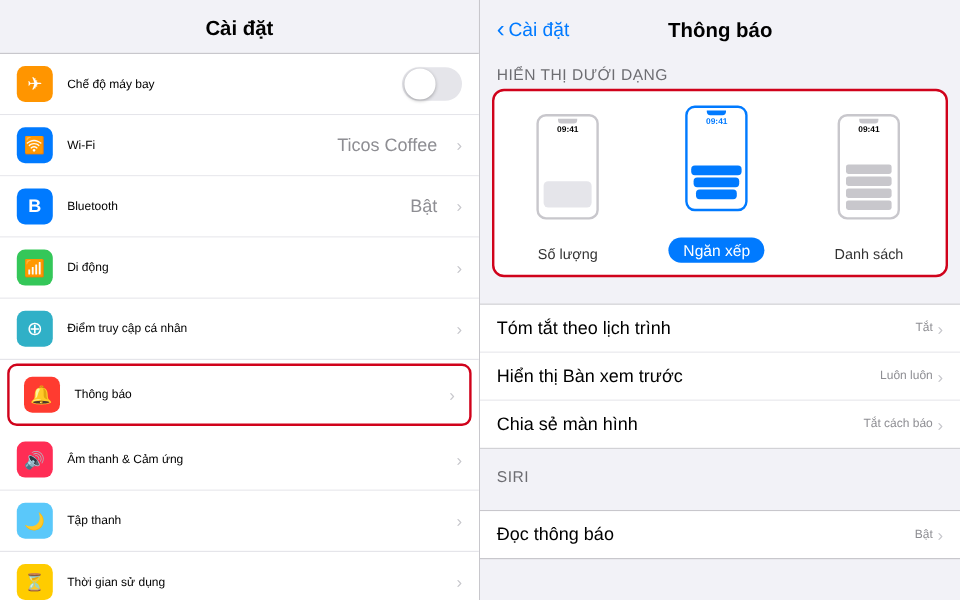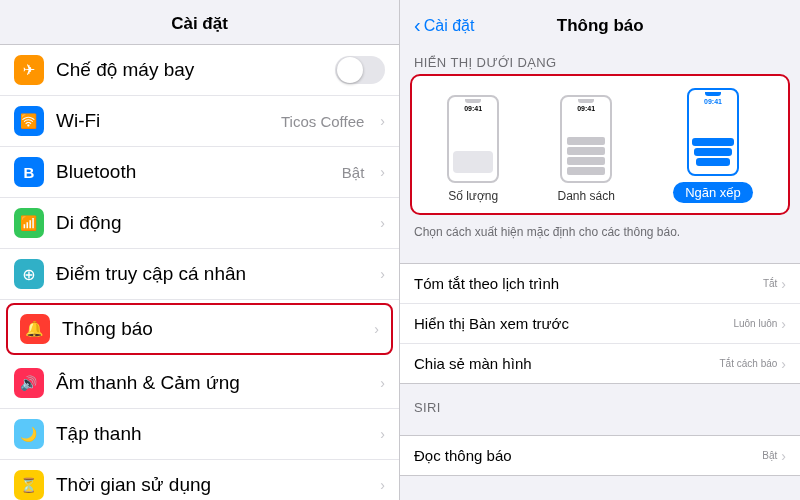--- a/index.html
+++ b/index.html
@@ -57,21 +57,21 @@
     .icon-blue { background: #007aff; }
     .icon-bluetooth { background: #007aff; }
     .icon-green { background: #34c759; }
     .icon-teal { background: #30b0c7; }
     .icon-red { background: #ff3b30; }
     .icon-red2 { background: #ff2d55; }
     .icon-indigo { background: #5ac8fa; }
     .icon-yellow { background: #ffcc00; }
     .item-label {
       flex: 1;
-      font-size: 19px;
+      font-size: 10px;
       color: #000;
     }
     .item-value {
       font-size: 15px;
       color: #8e8e93;
       margin-right: 16px;
     }
     .chevron {
       color: #c7c7cc;
       font-size: 14px;
@@ -145,21 +145,21 @@
       background: #fff;
       padding: 12px 6px 10px;
       display: flex;
       justify-content: space-around;
       align-items: flex-end;
     }
     .display-option {
       display: flex;
       flex-direction: column;
       align-items: center;
-      gap: 6px;
+      gap: 22px;
       cursor: pointer;
     }
     .phone-mockup {
       width: 52px;
       height: 88px;
       border: 2px solid #c8c7cc;
       border-radius: 8px;
       background: #fff;
       display: flex;
       flex-direction: column;
@@ -351,49 +351,48 @@
     <div class="display-option">
       <div class="phone-mockup">
         <div class="phone-notch"></div>
         <div class="phone-time" style="font-size:7px;margin-top:2px;">09:41</div>
         <div class="notif-single"></div>
       </div>
       <span class="option-label">Số lượng</span>
     </div>
 
     <div class="display-option">
+      <div class="phone-mockup selected" style="border-color:#007aff;">
+        <div class="phone-notch selected"></div>
+        <div class="phone-time selected" style="font-size:7px;margin-top:2px;color:#007aff;font-weight:700;">09:41</div>
+        <div style="position:absolute;bottom:8px;left:3px;right:3px;">
+          <div style="height:8px;background:#007aff;border-radius:3px;margin-bottom:2px;"></div>
+          <div style="height:8px;background:#007aff;border-radius:3px;margin-bottom:2px;margin-left:2px;margin-right:2px;"></div>
+          <div style="height:8px;background:#007aff;border-radius:3px;margin-left:4px;margin-right:4px;"></div>
+        </div>
+      </div>
+      <div class="option-btn">Ngăn xếp</div>
+    </div>
+
+    <div class="display-option">
       <div class="phone-mockup">
         <div class="phone-notch"></div>
         <div class="phone-time" style="font-size:7px;margin-top:2px;">09:41</div>
         <div style="position:absolute;bottom:4px;left:2px;right:2px;">
           <div class="notif-list-item"></div>
           <div class="notif-list-item"></div>
           <div class="notif-list-item"></div>
           <div class="notif-list-item"></div>
         </div>
       </div>
       <span class="option-label">Danh sách</span>
     </div>
 
-    <div class="display-option">
-      <div class="phone-mockup selected" style="border-color:#007aff;">
-        <div class="phone-notch selected"></div>
-        <div class="phone-time selected" style="font-size:7px;margin-top:2px;color:#007aff;font-weight:700;">09:41</div>
-        <div style="position:absolute;bottom:8px;left:3px;right:3px;">
-          <div style="height:8px;background:#007aff;border-radius:3px;margin-bottom:2px;"></div>
-          <div style="height:8px;background:#007aff;border-radius:3px;margin-bottom:2px;margin-left:2px;margin-right:2px;"></div>
-          <div style="height:8px;background:#007aff;border-radius:3px;margin-left:4px;margin-right:4px;"></div>
-        </div>
-      </div>
-      <div class="option-btn">Ngăn xếp</div>
-    </div>
-
   </div>
 
-  <div class="hint-text">Chọn cách xuất hiện mặc định cho các thông báo.</div>
 
   <div class="right-list">
     <div class="right-item">
       <span class="right-item-label">Tóm tắt theo lịch trình</span>
       <span class="right-item-value">Tắt</span>
       <span class="chevron">›</span>
     </div>
     <div class="right-item">
       <span class="right-item-label">Hiển thị Bàn xem trước</span>
       <span class="right-item-value">Luôn luôn</span>

